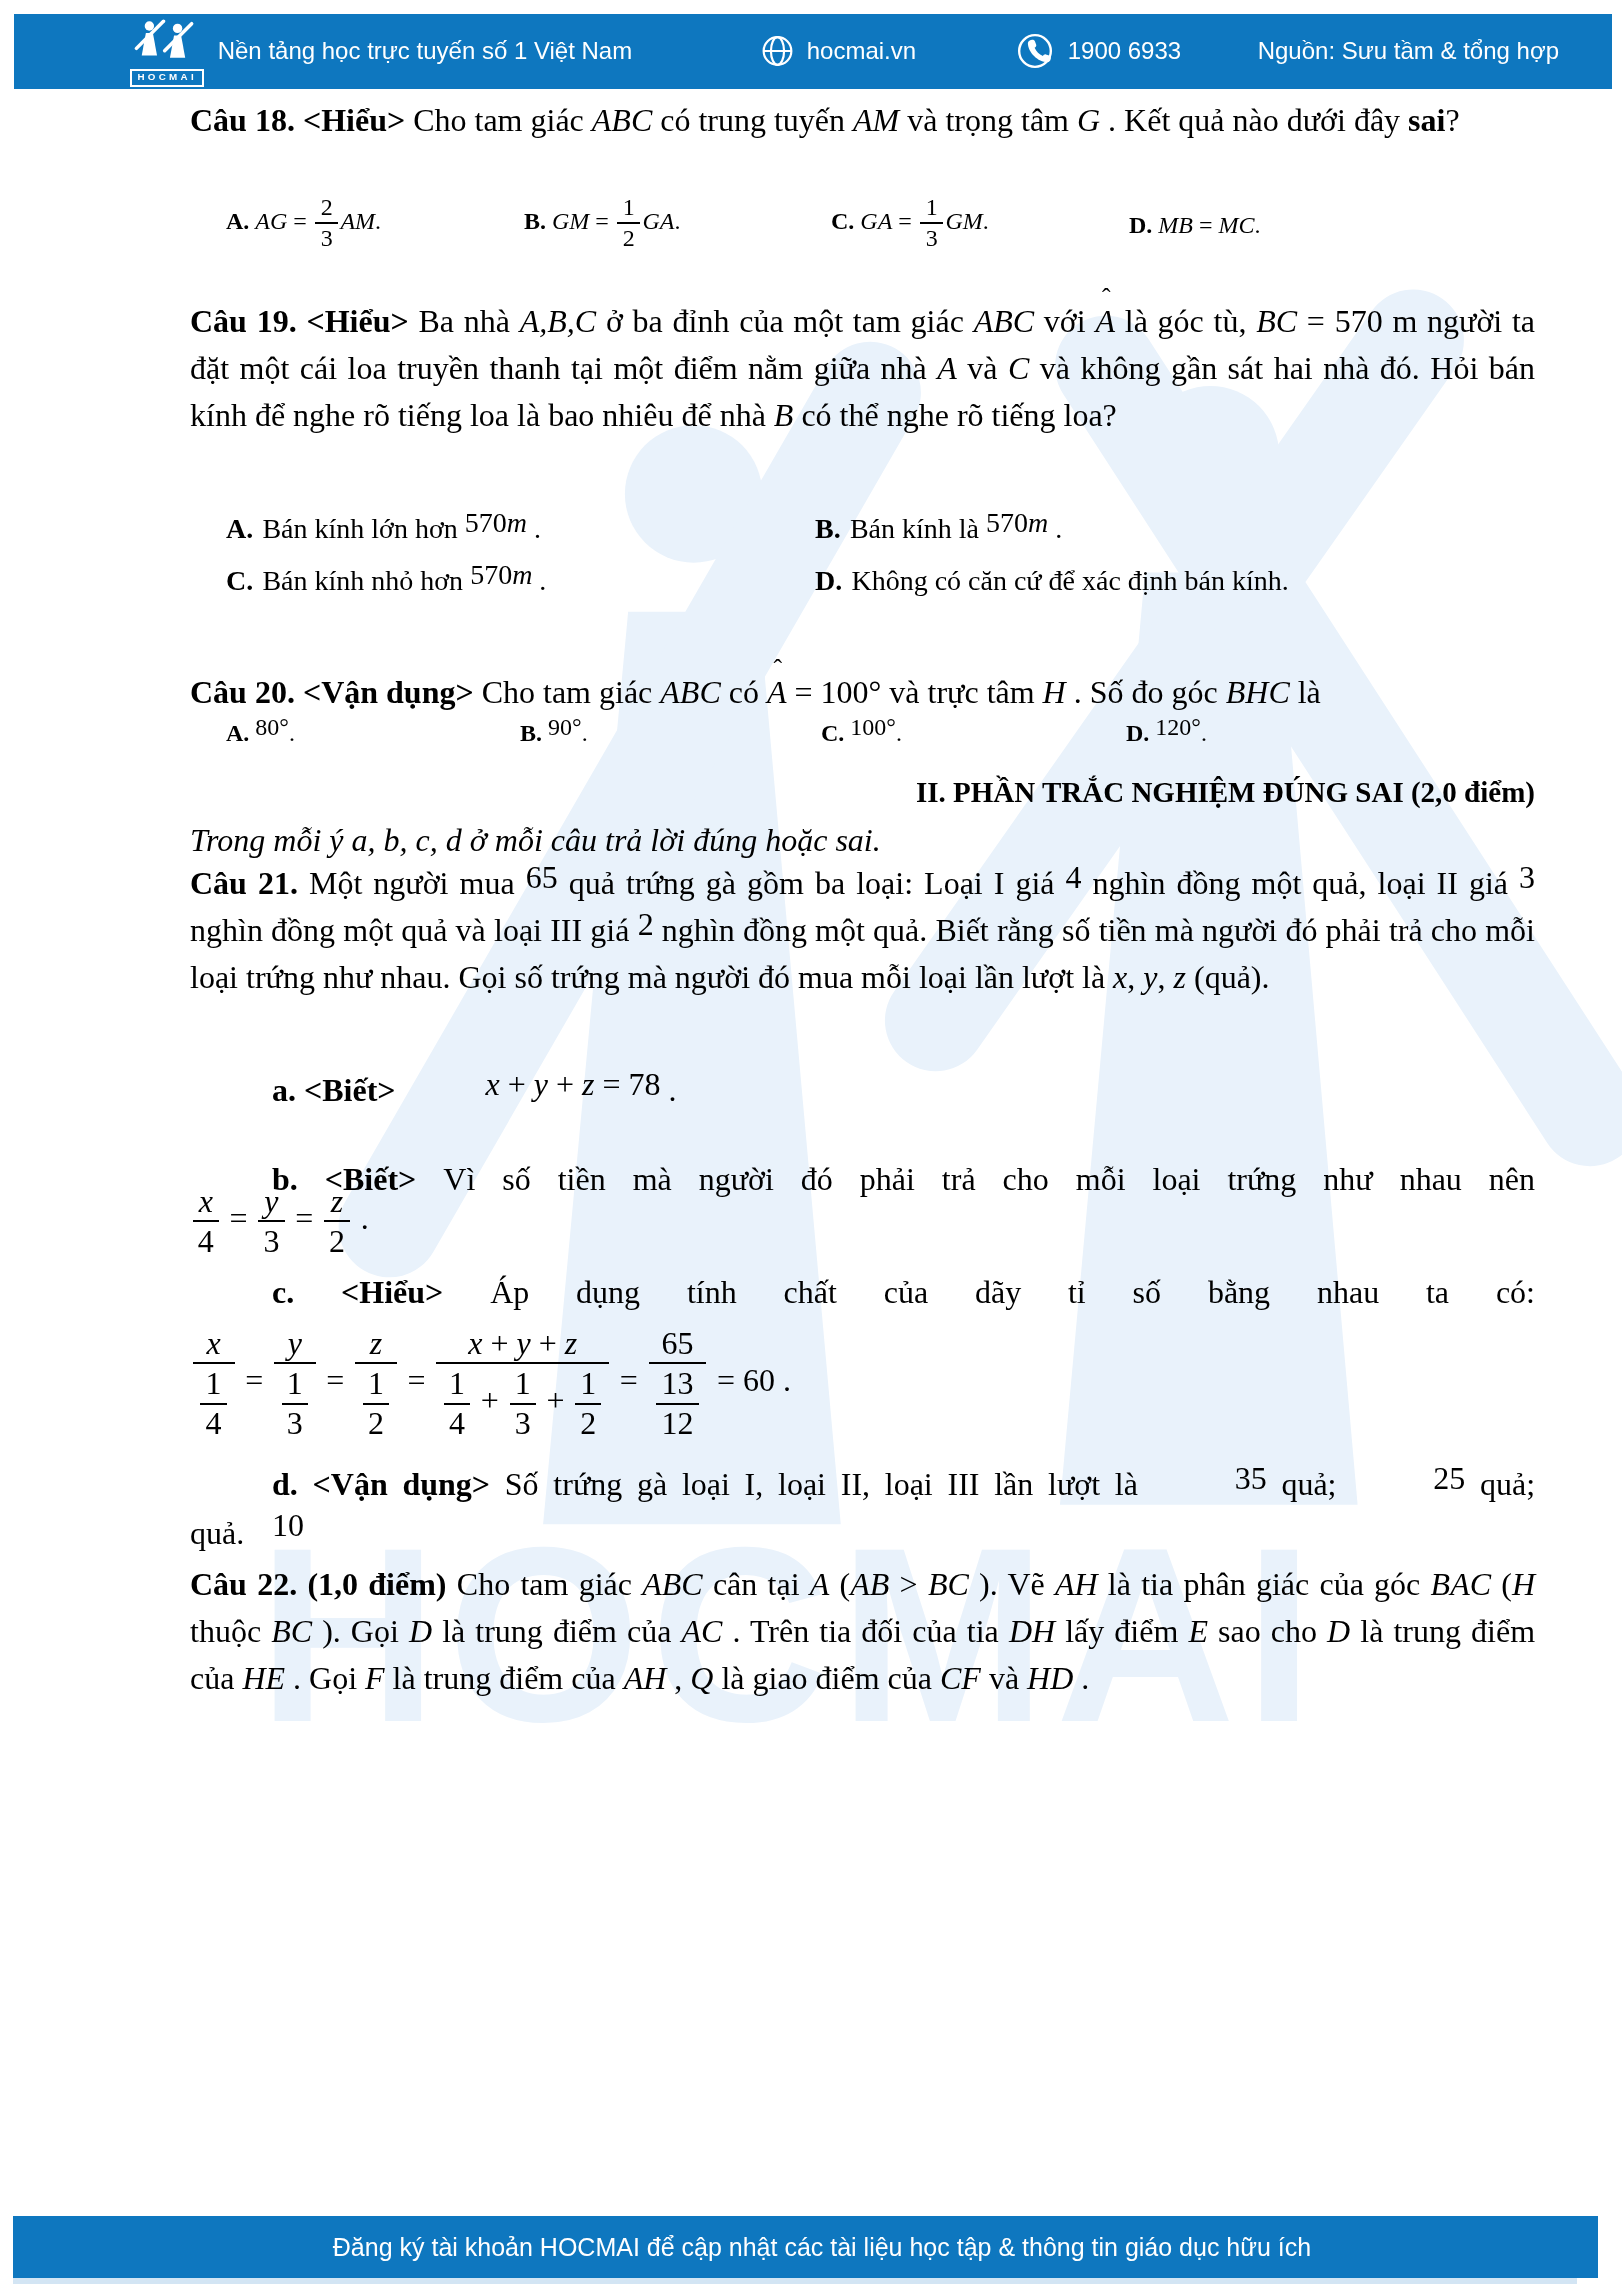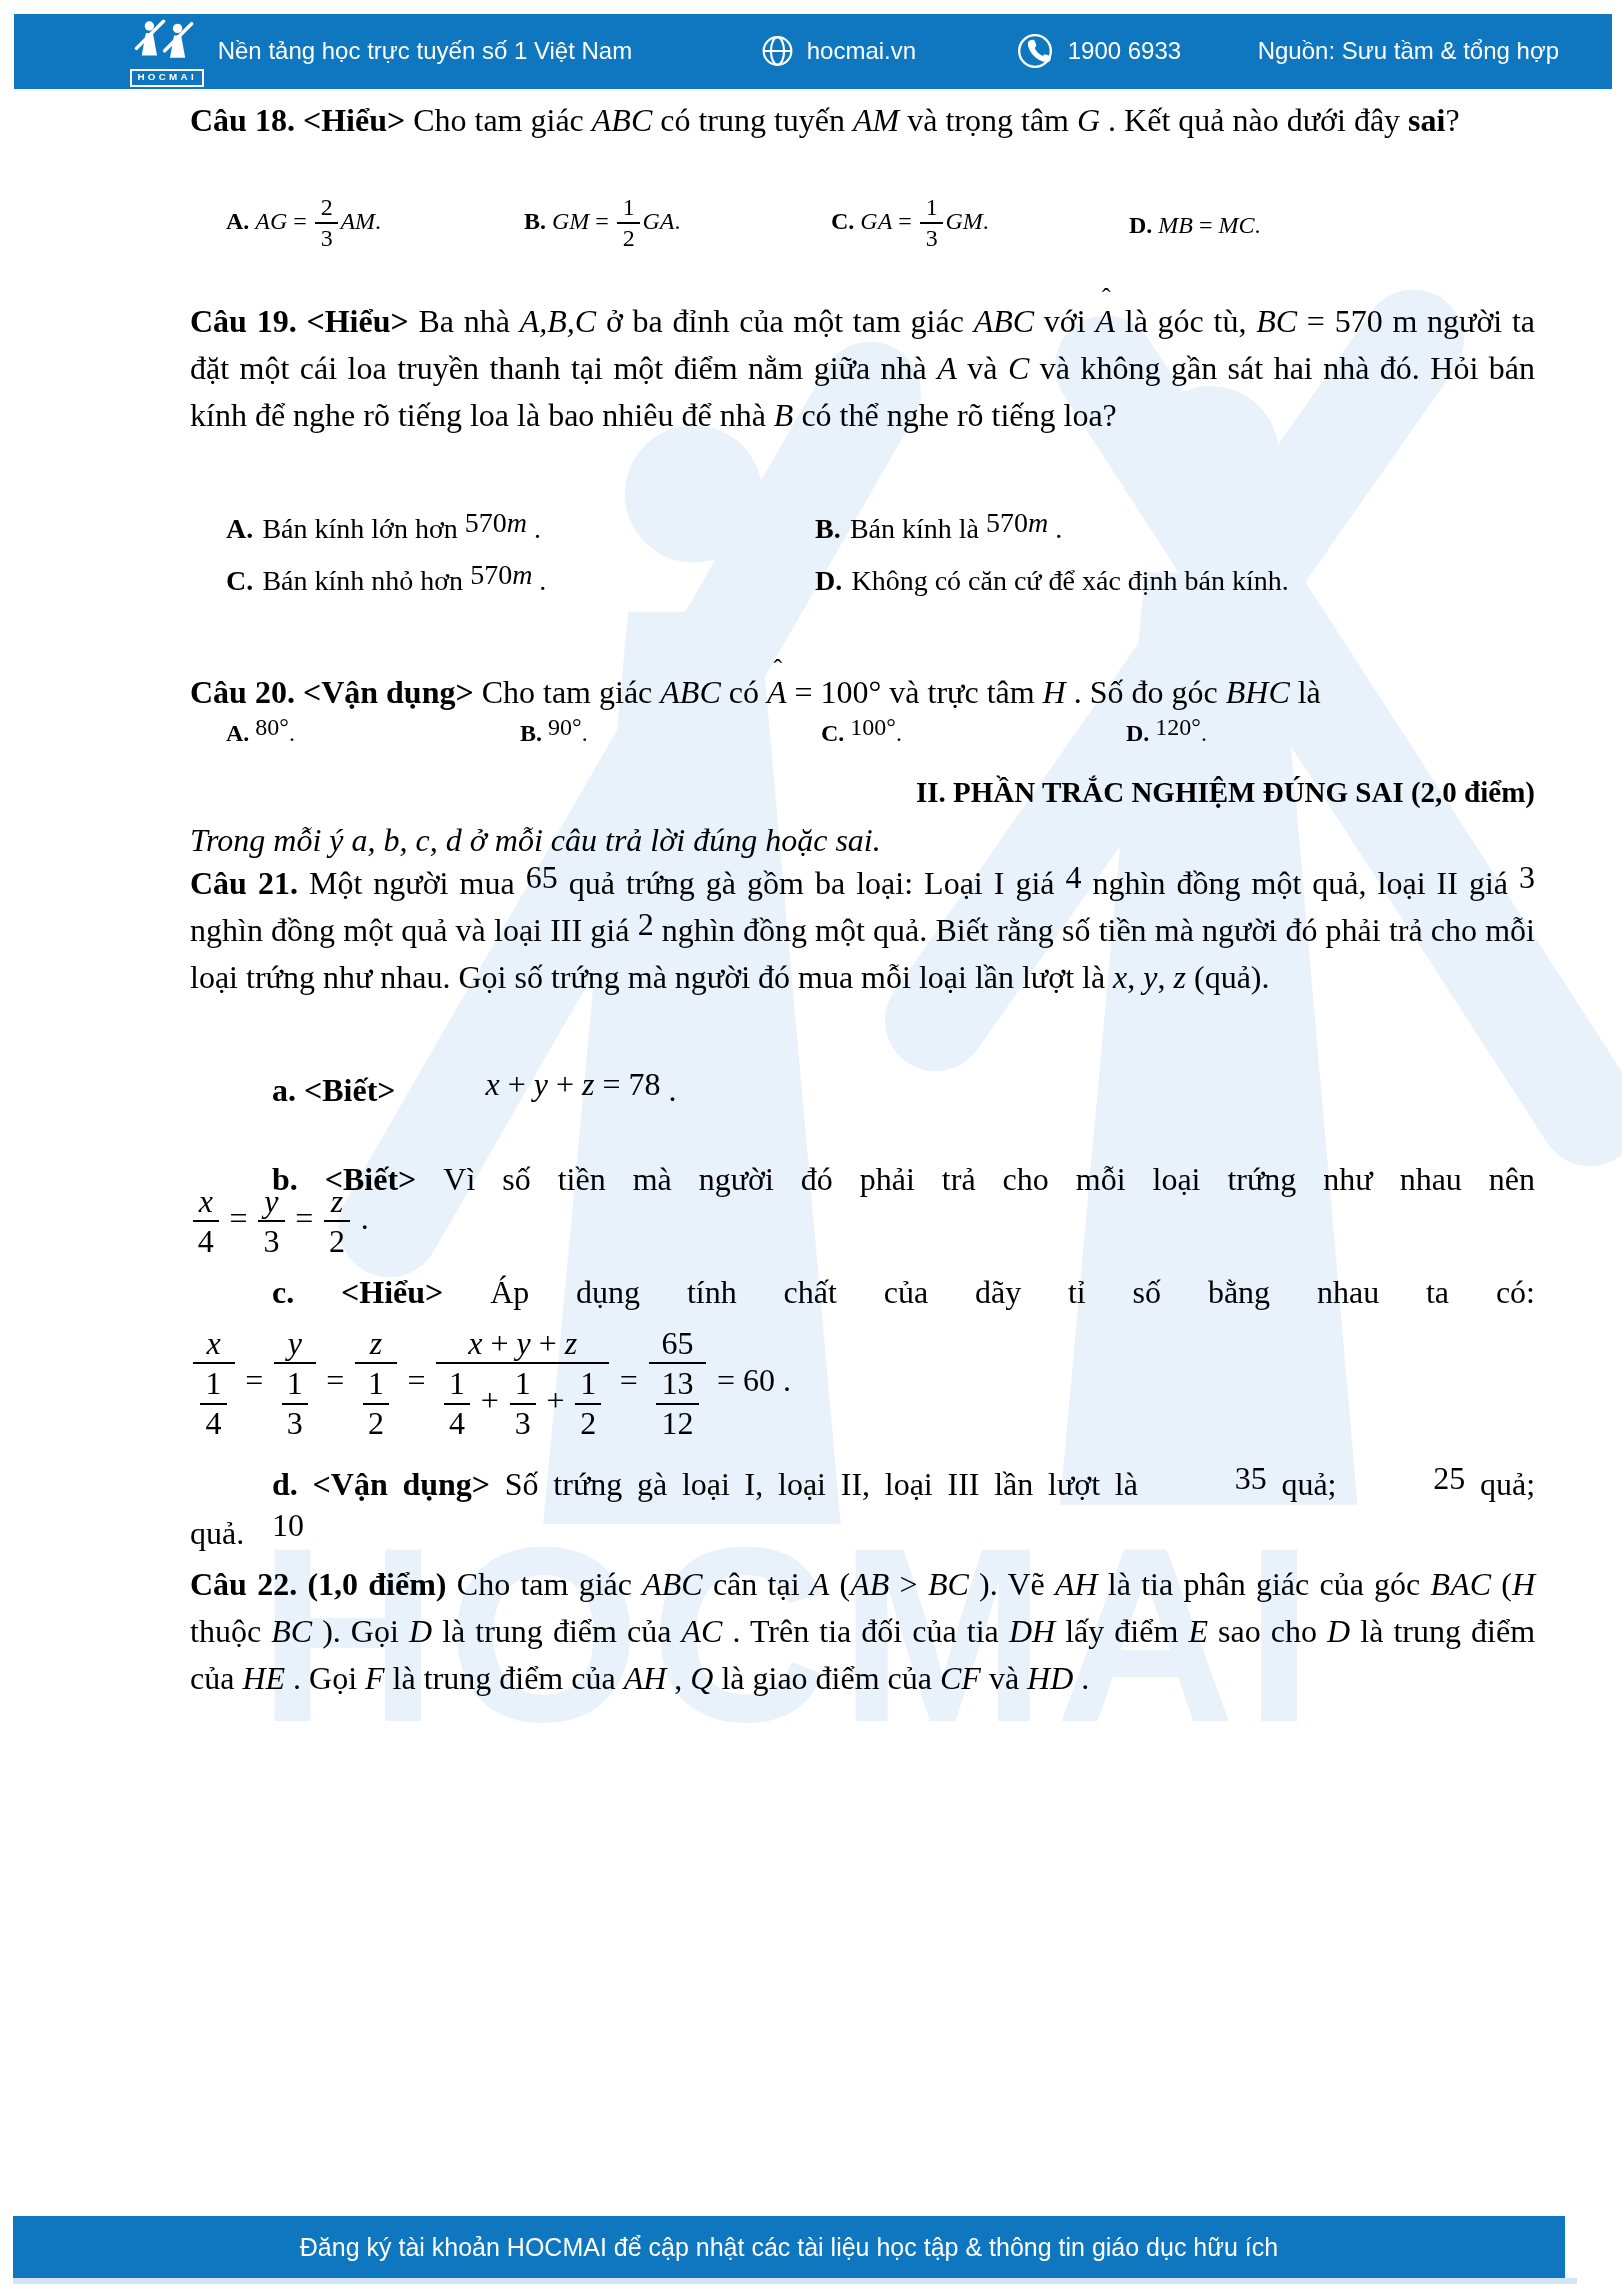--- a/index.html
+++ b/index.html
@@ -20,21 +20,21 @@
   .hd-text{position:absolute;color:#fff;font-family:"Liberation Sans",sans-serif;font-size:24px;top:50%;transform:translateY(-50%);white-space:nowrap;}
   .brand{left:204px;}
   .site-label{left:793px;text-align:right;}
   .phone-label{left:1054px;}
   .source-label{left:1244px;}
   .hd-icon{position:absolute;top:50%;transform:translateY(-50%);}
   .globe{left:746px;}
   .phone{left:1002px;}
   .footer{
     position:absolute;left:13px;top:2216px;width:1552px;height:62px;
-    background:var(--brand,#0e77bf);z-index:2;display:flex;align-items:center;justify-content:center;
+    background:var(--brand,#0e77bf);z-index:2;display:flex;align-items:center;justify-content:center;padding-left:33px;
   }
   .footer-text{color:#fff;font-family:"Liberation Sans",sans-serif;font-size:25px;}
   .footer-strip{position:absolute;left:13px;top:2278px;width:1564px;height:5.9px;background:#d3e5f4;z-index:2;}
   
   .wm{position:absolute;left:0;top:0;z-index:0;pointer-events:none;}
   .wm-word{
     position:absolute;left:258px;top:1492px;z-index:0;pointer-events:none;
     font:700 249px "Liberation Sans",sans-serif;letter-spacing:9.2px;color:var(--wm,#e9f2fb);
   }
   

